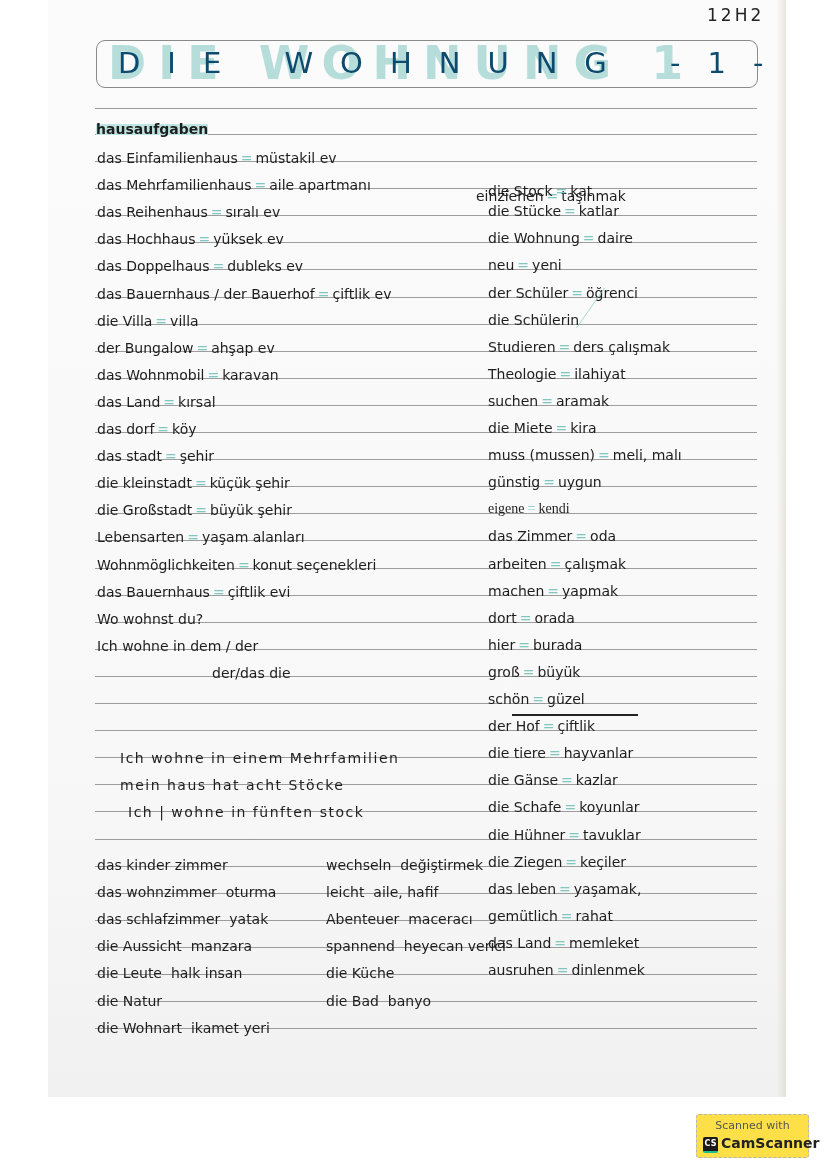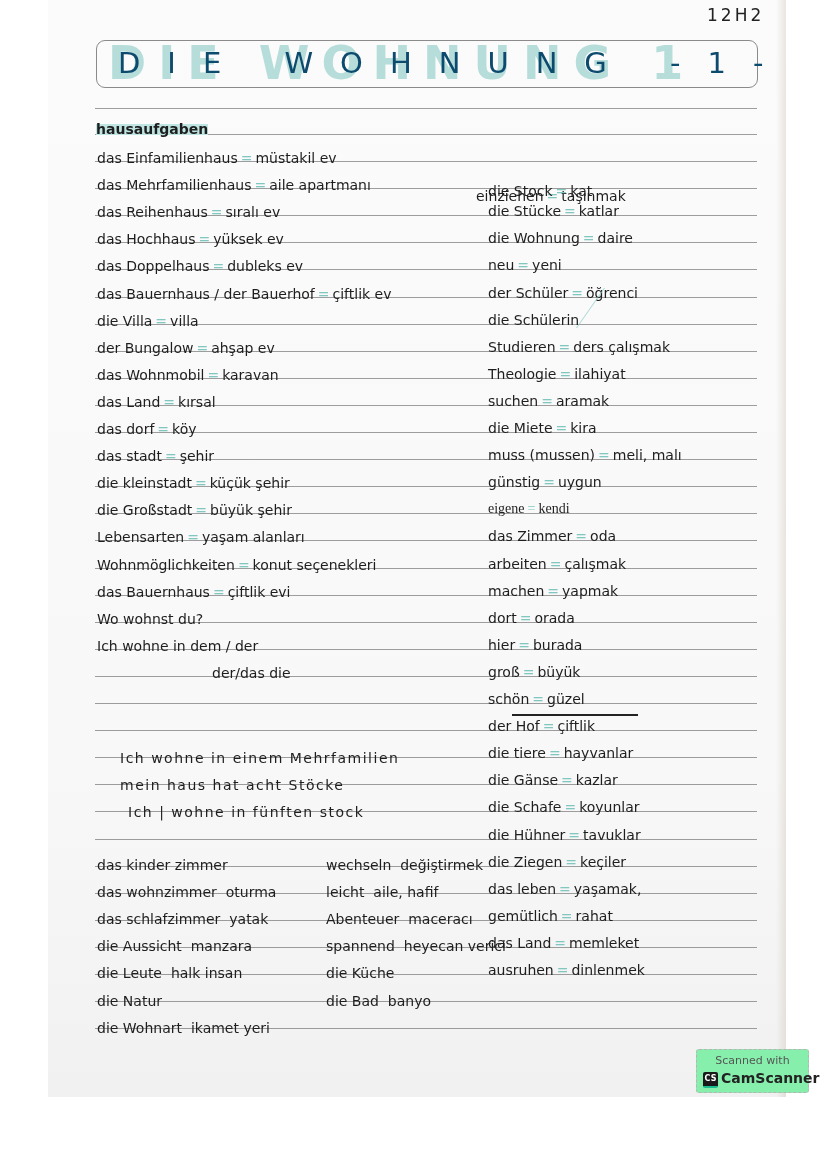--- a/index.html
+++ b/index.html
@@ -18,22 +18,22 @@
   .title-fg { position:absolute; left:118px; top:46px; font-size:29px; letter-spacing:27px;
               color:#0c4a6e; white-space:nowrap; font-family:"DejaVu Sans", sans-serif; }
   .hw { position:absolute; font-family:"DejaVu Sans", sans-serif; font-size:14px;
         color:#1e1e1e; white-space:nowrap; line-height:16px; }
   .hl { background:linear-gradient(180deg, transparent 20%, #bfe5e2 20%, #bfe5e2 90%, transparent 90%);
         padding:0 0; font-weight:bold;margin-top:44px; }
   .eq { color:#7fc7bf; margin:0 3px; }
   .brace { position:absolute; left:590px; top:288px; width:30px; height:40px; border-left:1.5px solid #8fcfc6;
            transform:skewX(-35deg); opacity:0.8; }
   .underline-bar { position:absolute; left:512px; top:714px; width:126px; height:2px; background:#222; }
-  .cs-badge { position:absolute; left:696px; top:1049px; width:111px; height:42px;
-              border:1px dashed #b5b5b5; border-radius:3px; background:#86efac; }
+  .cs-badge { position:absolute; left:696px; top:1114px; width:111px; height:42px;
+              border:1px dashed #b5b5b5; border-radius:3px; background:#fde047; }
   .cs-top { position:absolute; left:0; top:4px; width:100%; text-align:center; font-size:11px; color:#555; }
   .cs-logo { position:absolute; left:6px; top:22px; width:15px; height:14px; background:#1a1a1a;
              border-radius:2px; color:#fff; font-size:8px; font-weight:bold; text-align:center; line-height:14px;
              border-bottom:2px solid #1bbf8f; }
   .cs-name { position:absolute; left:24px; top:20px; font-size:14px; font-weight:bold; color:#222; }
 </style>
 </head>
 <body>
 
 <div class="paper"></div>

